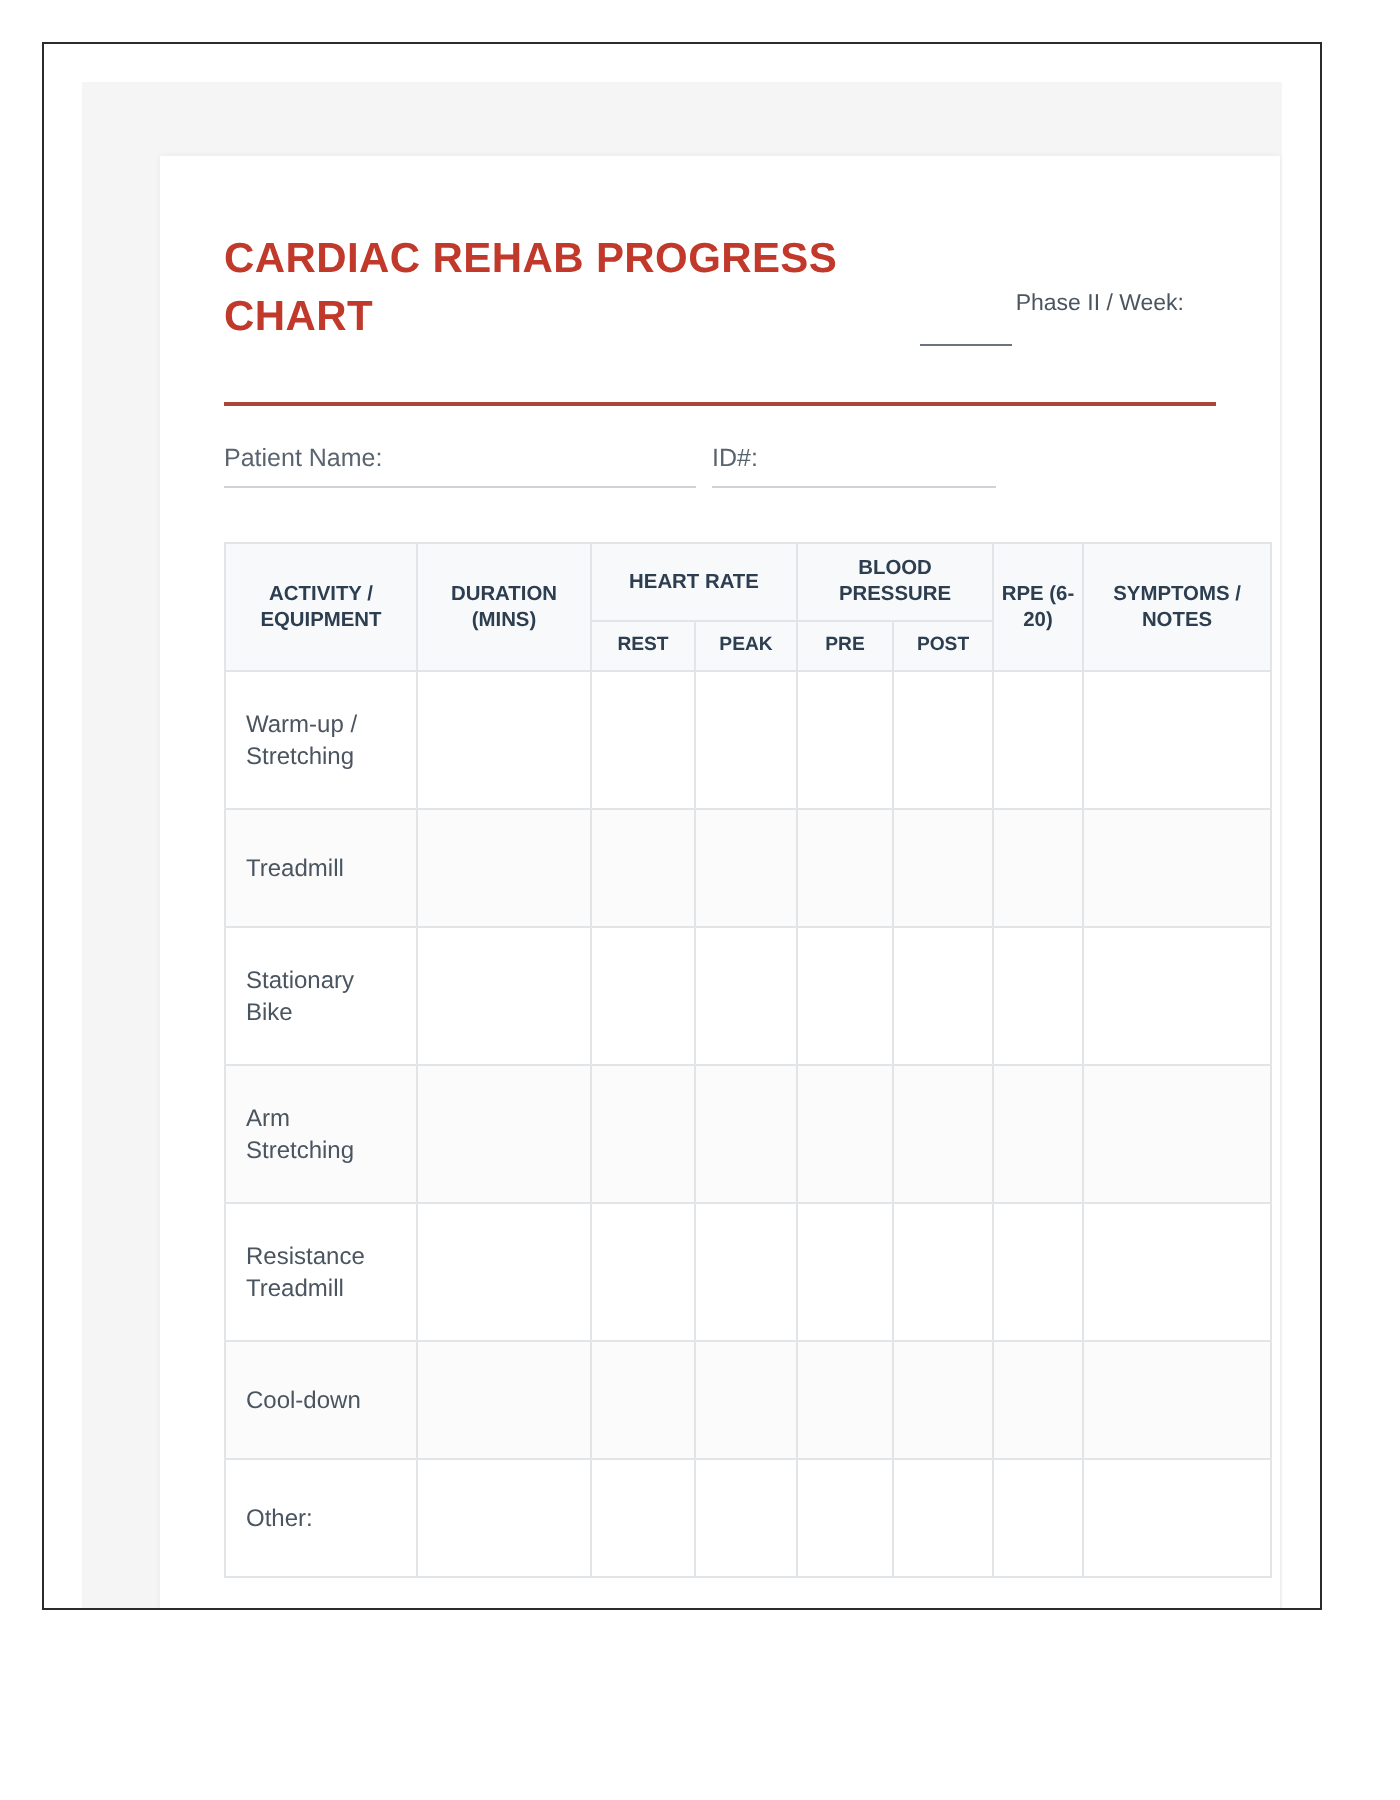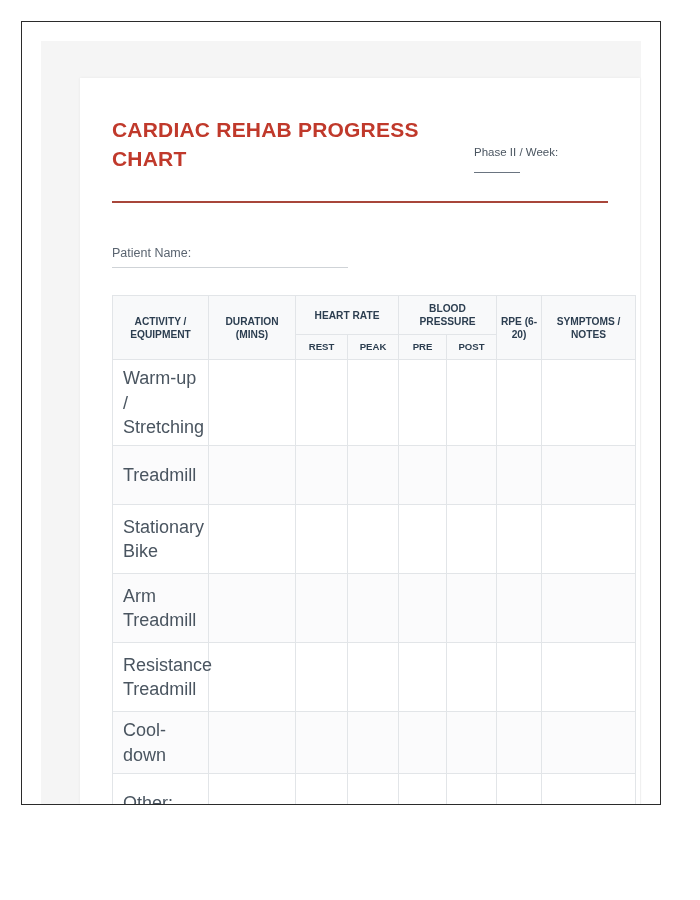--- a/index.html
+++ b/index.html
@@ -62,24 +62,24 @@
     font-size: 21px;
     font-weight: bold;
     color: #c0392b;
     letter-spacing: 0.2px;
     line-height: 1.38;
     width: 340px;
     margin: 0;
   }
   .phase-block {
     position: absolute;
-    right: 2px;
+    right: 16px;
     top: 30px;
     width: 150px;
-    text-align: left;
+    text-align: right;
   }
   .phase-label {
     font-size: 11.5px;
     color: #4a5560;
     display: block;
     padding-left: 18px;
   }
   .phase-rule {
     display: block;
     width: 46px;
@@ -89,21 +89,21 @@
   }
   .title-rule {
     height: 2px;
     background: #a8463a;
     margin-top: 7px;
   }
 
   
   .info-row {
     display: flex;
-    margin-top: 43px;
+    margin-top: 19px;
     gap: 0;
   }
   .info-field {
     border-bottom: 1px solid #cfd3d7;
     padding-bottom: 7px;
     font-size: 12.5px;
     color: #5a6470;
   }
   .info-field.name { width: 236px; }
   .info-field.idnum { width: 142px; margin-left: 8px; }
@@ -130,21 +130,21 @@
     line-height: 1.28;
     padding: 6px 2px;
   }
   thead tr.sub-row th {
     font-size: 9.6px;
     padding: 6px 2px;
     margin-top: 48px;
   }
   table.chart-table tbody td {
     height: 46px;
-    font-size: 18px;
+    font-size: 12px;
     color: #4a5560;
     vertical-align: middle;
   }
   table.chart-table tbody td.activity-cell {
     padding: 6px 10px;
     text-align: left;
     line-height: 1.35;
   }
   tbody tr:nth-child(even) td {
     background: #fbfbfc;
@@ -173,20 +173,21 @@
           <h1 class="doc-title">CARDIAC REHAB PROGRESS CHART</h1>
           <div class="phase-block">
             <span class="phase-label">Phase II / Week:</span>
             <span class="phase-rule"></span>
           </div>
         </div>
         <div class="title-rule"></div>
 
         <div class="info-row">
           <div class="info-field name">Patient Name:</div>
+          <div class="info-field idnum">ID#:</div>
         </div>
 
         <table class="chart-table">
           <colgroup>
             <col class="c-activity">
               <col class="c-duration">
               <col class="c-rest">
               <col class="c-peak">
             <col class="c-pre">
               <col class="c-post">
@@ -234,21 +235,21 @@
                 <td class="activity-cell">Stationary Bike</td>
                 <td></td>
                 <td></td>
                 <td></td>
                 <td></td>
                 <td></td>
                 <td></td>
                 <td></td>
               </tr>
               <tr class="tall">
-                <td class="activity-cell">Arm Treadmill</td>
+                <td class="activity-cell">Arm Stretching</td>
                 <td></td>
                 <td></td>
                 <td></td>
                 <td></td>
                 <td></td>
                 <td></td>
                 <td></td>
               </tr>
               <tr class="tall">
                 <td class="activity-cell">Resistance Treadmill</td>

